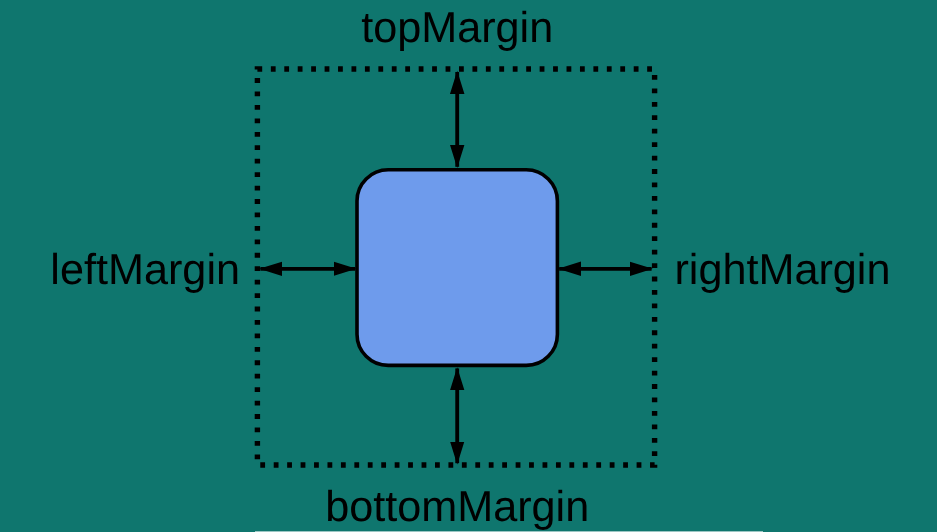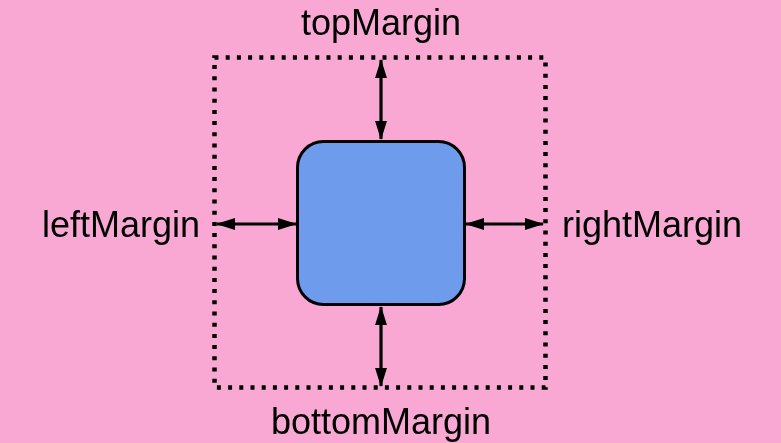--- a/index.html
+++ b/index.html
@@ -7,21 +7,21 @@
     padding: 0;
     background: #ffffff;
   }
   body {
     font-family: "Liberation Sans", sans-serif;
   }
   #diagram-root {
     position: relative;
     width: 781px;
     height: 443px;
-    background: #f9a8d4;
+    background: #0f766e;
     overflow: hidden;
   }
   #diagram-svg {
     position: absolute;
     left: 0;
     top: 0;
     display: block;
   }
   .margin-label {
     font-family: "Liberation Sans", sans-serif;

